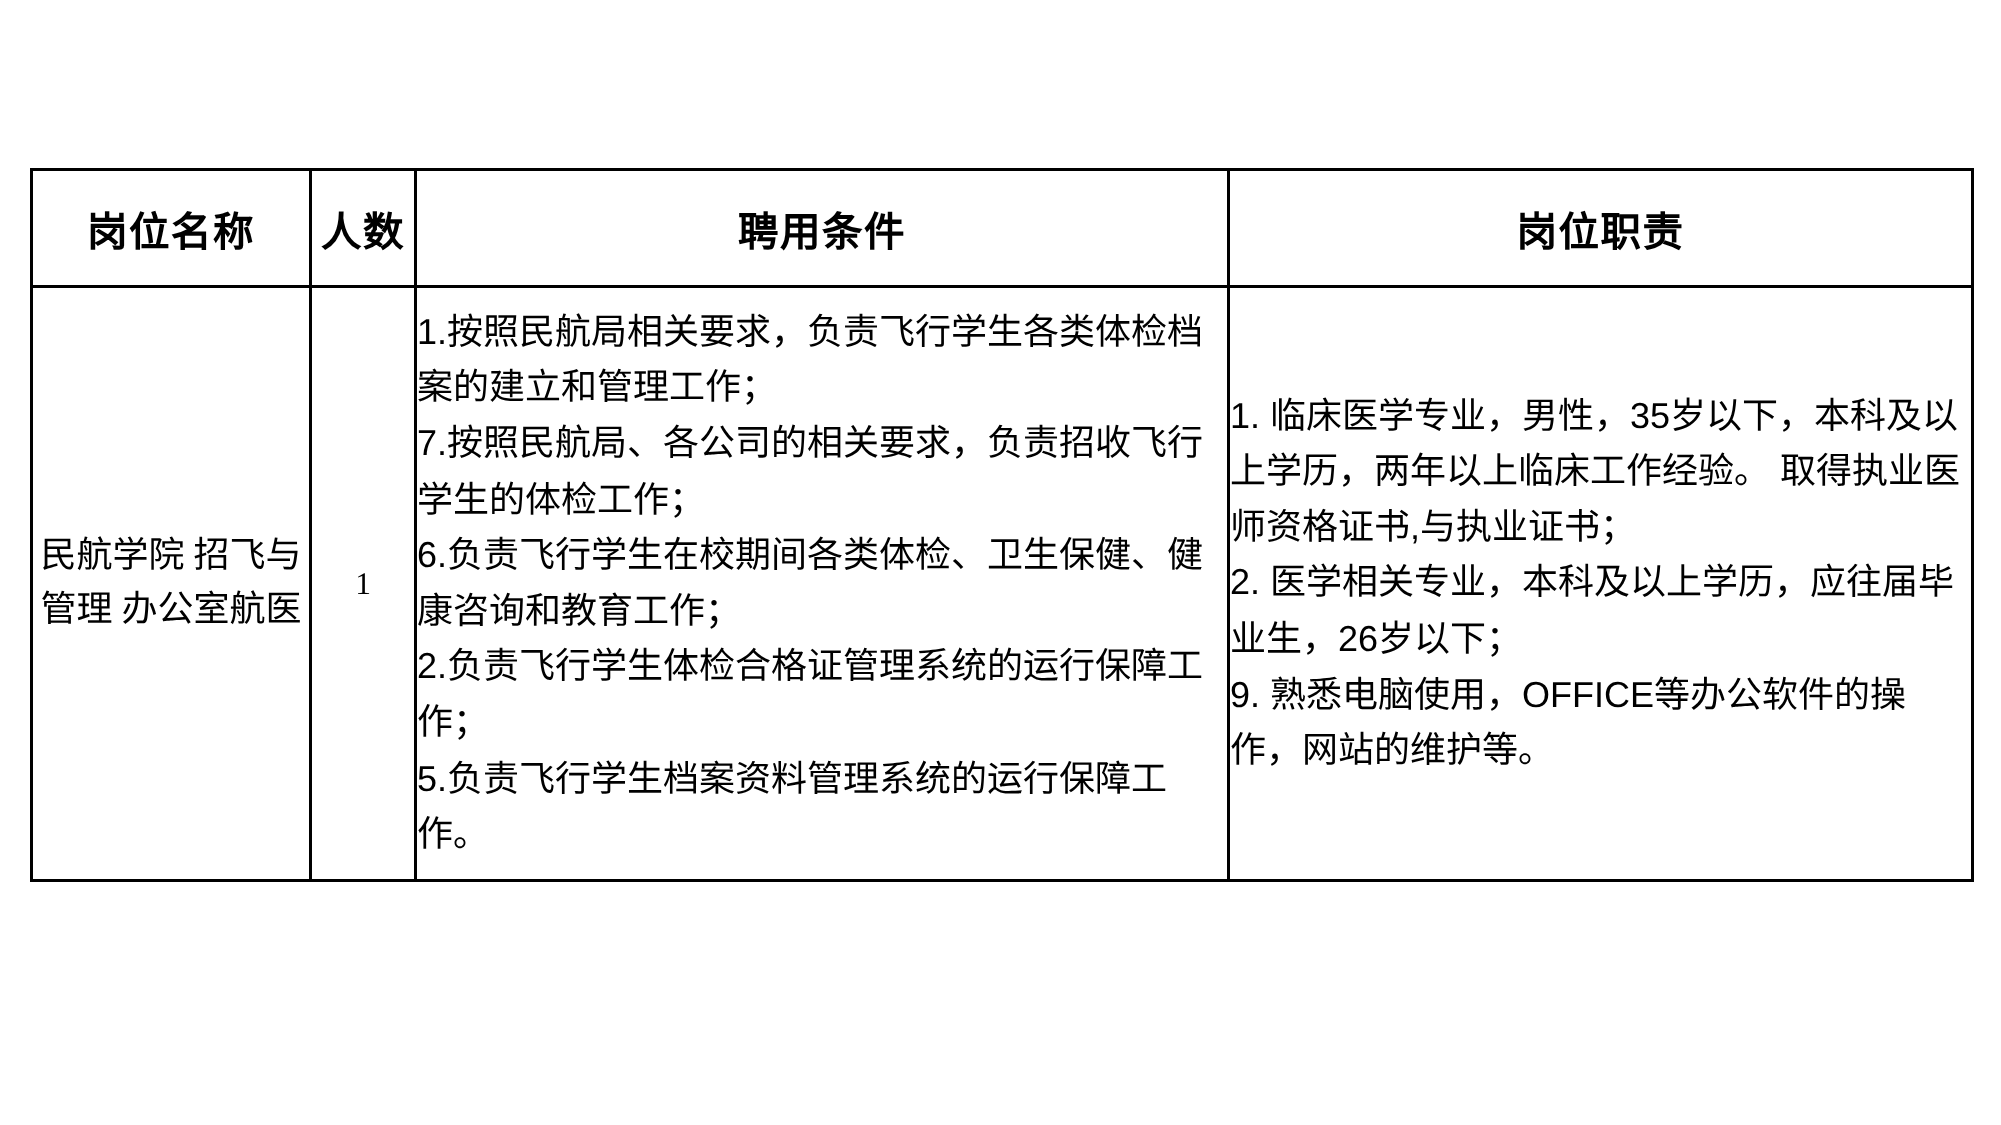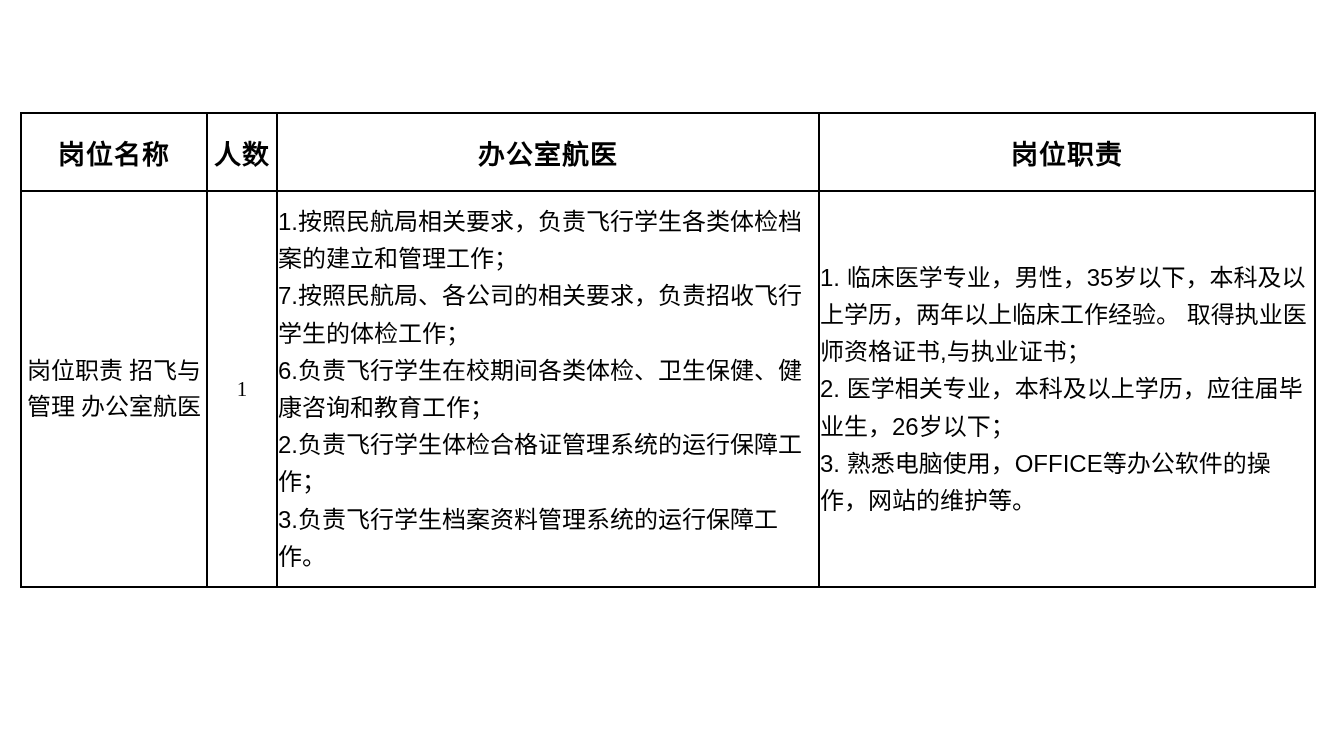--- a/index.html
+++ b/index.html
@@ -97,43 +97,43 @@
       <colgroup>
         <col class="c1">
         <col class="c2">
         <col class="c3">
         <col class="c4">
       </colgroup>
       <thead>
         <tr>
           <th class="hdr-cell">岗位名称</th>
           <th class="hdr-cell">人数</th>
-          <th class="hdr-cell">办公室航医</th>
+          <th class="hdr-cell">聘用条件</th>
           <th class="hdr-cell">岗位职责</th>
         </tr>
       </thead>
       <tbody>
         <tr class="body-row">
-          <td class="post-name">岗位职责
+          <td class="post-name">民航学院
 招飞与管理
 办公室航医</td>
           <td class="post-count">1</td>
           <td class="duties">
             <div class="lines">
               <p>1.按照民航局相关要求，负责飞行学生各类体检档案的建立和管理工作；</p>
               <p>7.按照民航局、各公司的相关要求，负责招收飞行学生的体检工作；</p>
               <p>6.负责飞行学生在校期间各类体检、卫生保健、健康咨询和教育工作；</p>
               <p>2.负责飞行学生体检合格证管理系统的运行保障工作；</p>
-              <p>3.负责飞行学生档案资料管理系统的运行保障工作。</p>
+              <p>5.负责飞行学生档案资料管理系统的运行保障工作。</p>
             </div>
           </td>
           <td class="requirements">
             <div class="lines">
               <p>1. 临床医学专业，男性，35岁以下，本科及以上学历，两年以上临床工作经验。 取得执业医师资格证书,与执业证书；</p>
               <p>2. 医学相关专业，本科及以上学历，应往届毕业生，26岁以下；</p>
-              <p>3. 熟悉电脑使用，OFFICE等办公软件的操作，网站的维护等。</p>
+              <p>9. 熟悉电脑使用，OFFICE等办公软件的操作，网站的维护等。</p>
             </div>
           </td>
         </tr>
       </tbody>
     </table>
   </div>
 </div>
 
 </body></html>

